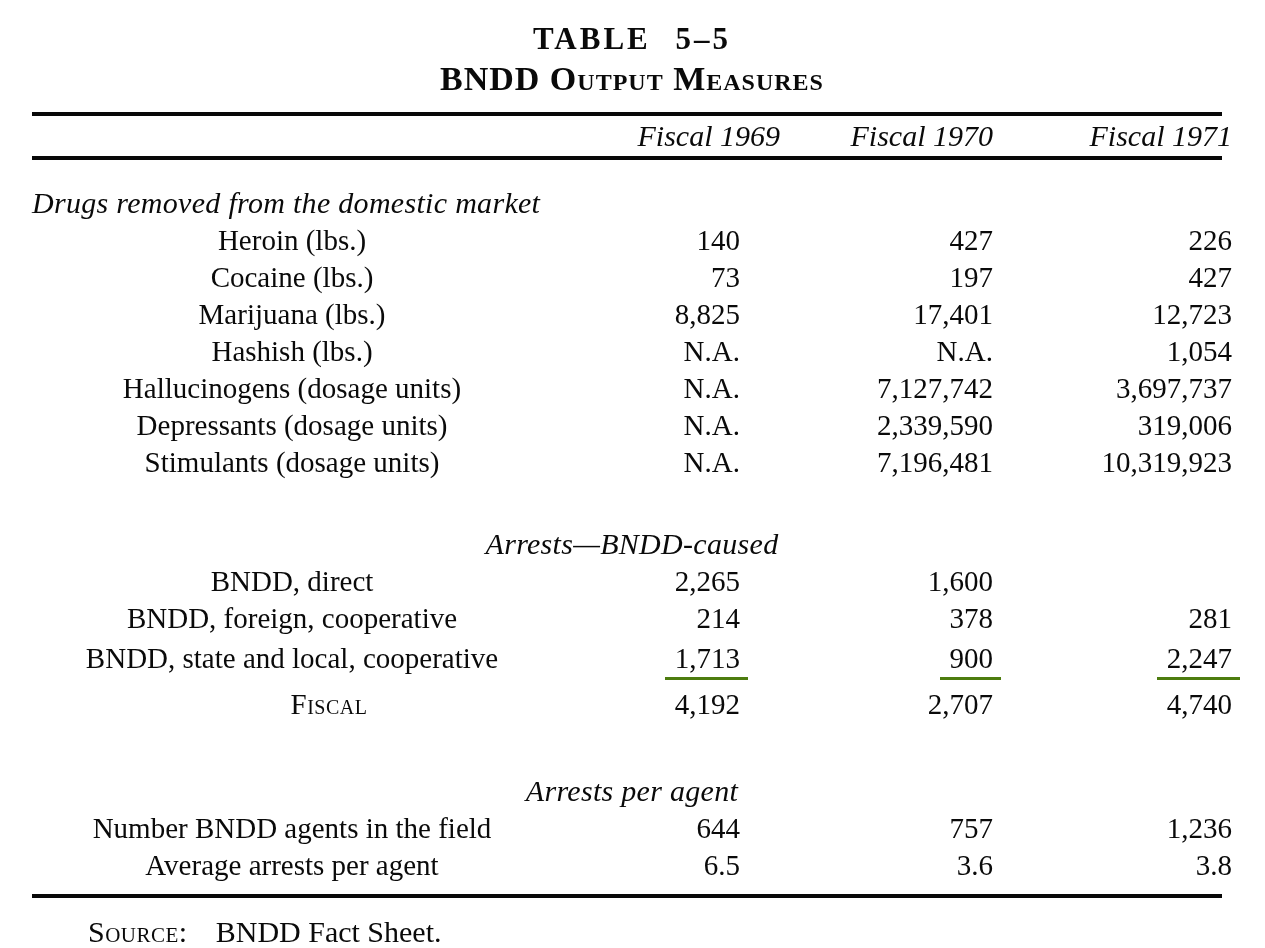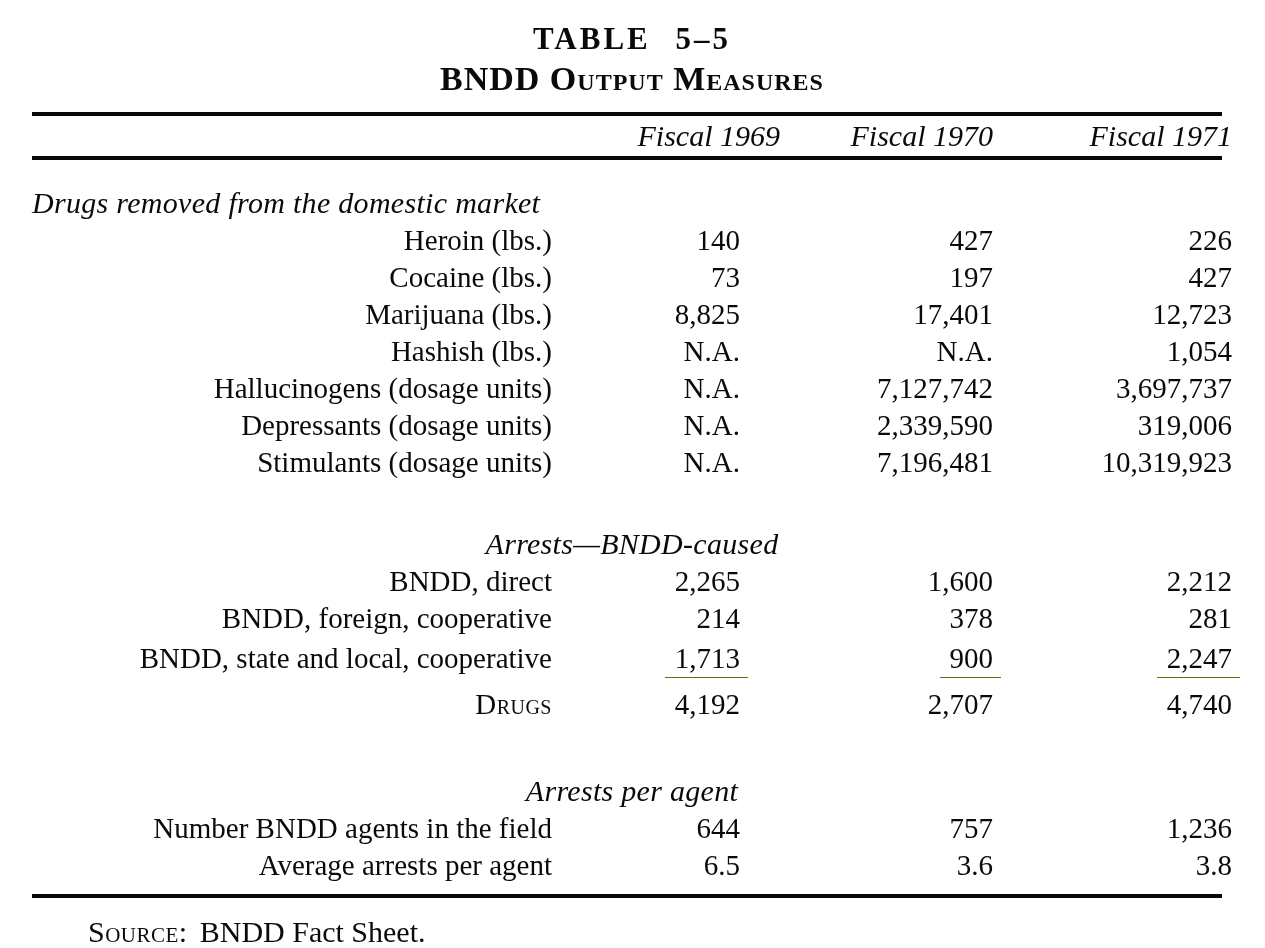--- a/index.html
+++ b/index.html
@@ -62,45 +62,45 @@
     line-height: 38px;
     margin-top: 24px;
     letter-spacing: 0.3px;
   }
   .table-section + .table-section .section-heading { margin-top: 44px; text-align: center; }
   .row {
     font-size: 29px;
     line-height: 37px;
   }
   .cell { text-align: right; white-space: nowrap; }
-  .cell.label { text-align: right; }
+  .cell.label { text-align: center; }
   .row.underline { line-height: 43px; }
   .row.underline .num {
     display: inline-block;
     line-height: 36px;
-    border-bottom: 1px solid #4d7c0f;
+    border-bottom: 3px solid #4d7c0f;
     padding: 0 8px 1px 10px;
     margin-right: -8px;
   }
   .row.total-row { line-height: 48px; }
   .row.total-row .cell.label {
     padding-left: 74px;
     font-variant: small-caps;
     letter-spacing: 0.5px;
   }
   .rule.bottom { margin-top: 10px; }
   .source {
     font-size: 30px;
     line-height: 40px;
     margin-top: 14px;
     padding-left: 56px;
   }
   .source .src-label {
     font-variant: small-caps;
-    margin-right: 12px;
+    margin-right: 28px;
     letter-spacing: 0.5px;
   }
 </style>
 </head>
 <body>
 
 <div class="page">
 
   <div class="title1">TABLE 5–5</div>
   <div class="title2">BNDD Output Measures</div>
@@ -161,36 +161,35 @@
           <div class="cell"><span class="num">7,196,481</span></div>
           <div class="cell"><span class="num">10,319,923</span></div>
         </div>
       </div>
       <div class="table-section">
         <div class="section-heading">Arrests—BNDD-caused</div>
         <div class="grid4 row">
           <div class="cell label">BNDD, direct</div>
           <div class="cell"><span class="num">2,265</span></div>
           <div class="cell"><span class="num">1,600</span></div>
-          <div class="cell"><span class="num">2,212</span></div>
         </div>
         <div class="grid4 row">
           <div class="cell label">BNDD, foreign, cooperative</div>
           <div class="cell"><span class="num">214</span></div>
           <div class="cell"><span class="num">378</span></div>
           <div class="cell"><span class="num">281</span></div>
         </div>
         <div class="grid4 row underline">
           <div class="cell label">BNDD, state and local, cooperative</div>
           <div class="cell"><span class="num">1,713</span></div>
           <div class="cell"><span class="num">900</span></div>
           <div class="cell"><span class="num">2,247</span></div>
         </div>
         <div class="grid4 row total-row">
-          <div class="cell label">Drugs</div>
+          <div class="cell label">Fiscal</div>
           <div class="cell"><span class="num">4,192</span></div>
           <div class="cell"><span class="num">2,707</span></div>
           <div class="cell"><span class="num">4,740</span></div>
         </div>
       </div>
       <div class="table-section">
         <div class="section-heading">Arrests per agent</div>
         <div class="grid4 row">
           <div class="cell label">Number BNDD agents in the field</div>
           <div class="cell"><span class="num">644</span></div>

